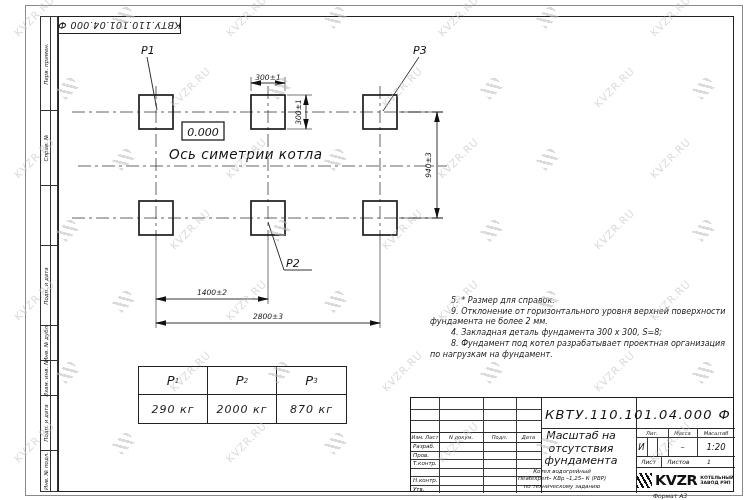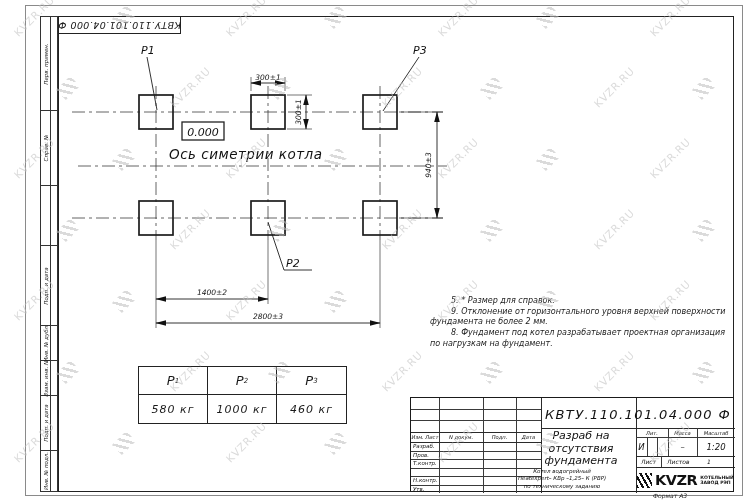--- a/index.html
+++ b/index.html
@@ -171,29 +171,30 @@
         <sub>1</sub>
       </div>
     <div class="c hd">
         <span>P</span>
         <sub>2</sub>
       </div>
     <div class="c hd">
         <span>P</span>
         <sub>3</sub>
       </div>
-    <div class="c v">580 кг</div>
-    <div class="c v">1000 кг</div>
-    <div class="c v">460 кг</div>
+    <div class="c v">290 кг</div>
+    <div class="c v">2000 кг</div>
+    <div class="c v">870 кг</div>
   </div>
 
   <div class="notes">
     <div class="ind">5. * Размер для справок.</div>
     <div class="ind">9. Отклонение от горизонтального уровня верхней поверхности</div>
     <div>фундамента не более 2 мм.</div>
+    <div class="ind">4. Закладная деталь фундамента  300 х 300, S=8;</div>
     <div class="ind">8. Фундамент под котел разрабатывает проектная организация</div>
     <div>по нагрузкам на фундамент.</div>
   </div>
 
   <div class="tblock">
 
     <div class="l" style="left:130px;top:0;width:1.2px;height:95px"></div>
     <div class="l" style="left:225px;top:0;width:1.2px;height:95px"></div>
     <div class="l thin" style="left:28px;top:0;width:1px;height:95px"></div>
     <div class="l thin" style="left:72px;top:0;width:1px;height:95px"></div>
@@ -228,21 +229,21 @@
     <div class="tb-txt hdr" style="left:105px;top:34px;width:25px;height:10px">Дата</div>
 
     <div class="tb-txt sigrow" style="left:0;top:44px;width:28px;height:8.5px">Разраб.</div>
     <div class="tb-txt sigrow" style="left:0;top:52.5px;width:28px;height:8.5px">Пров.</div>
     <div class="tb-txt sigrow" style="left:0;top:61px;width:28px;height:8.5px">Т.контр.</div>
     <div class="tb-txt sigrow" style="left:0;top:69.5px;width:28px;height:8.5px"></div>
     <div class="tb-txt sigrow" style="left:0;top:78px;width:28px;height:8.5px">Н.контр.</div>
     <div class="tb-txt sigrow" style="left:0;top:86.5px;width:28px;height:8px">Утв.</div>
 
     <div class="tb-txt doc-title">
-      <div>Разраб на</div>
+      <div>Масштаб на</div>
       <div>отсутствия</div>
       <div>фундамента</div>
     </div>
 
     <div class="tb-txt product">
       <div>Котел водогрейный</div>
       <div>Heatexpert– КВр –1,25– К (РВР)</div>
       <div>по техническому заданию</div>
     </div>
 

